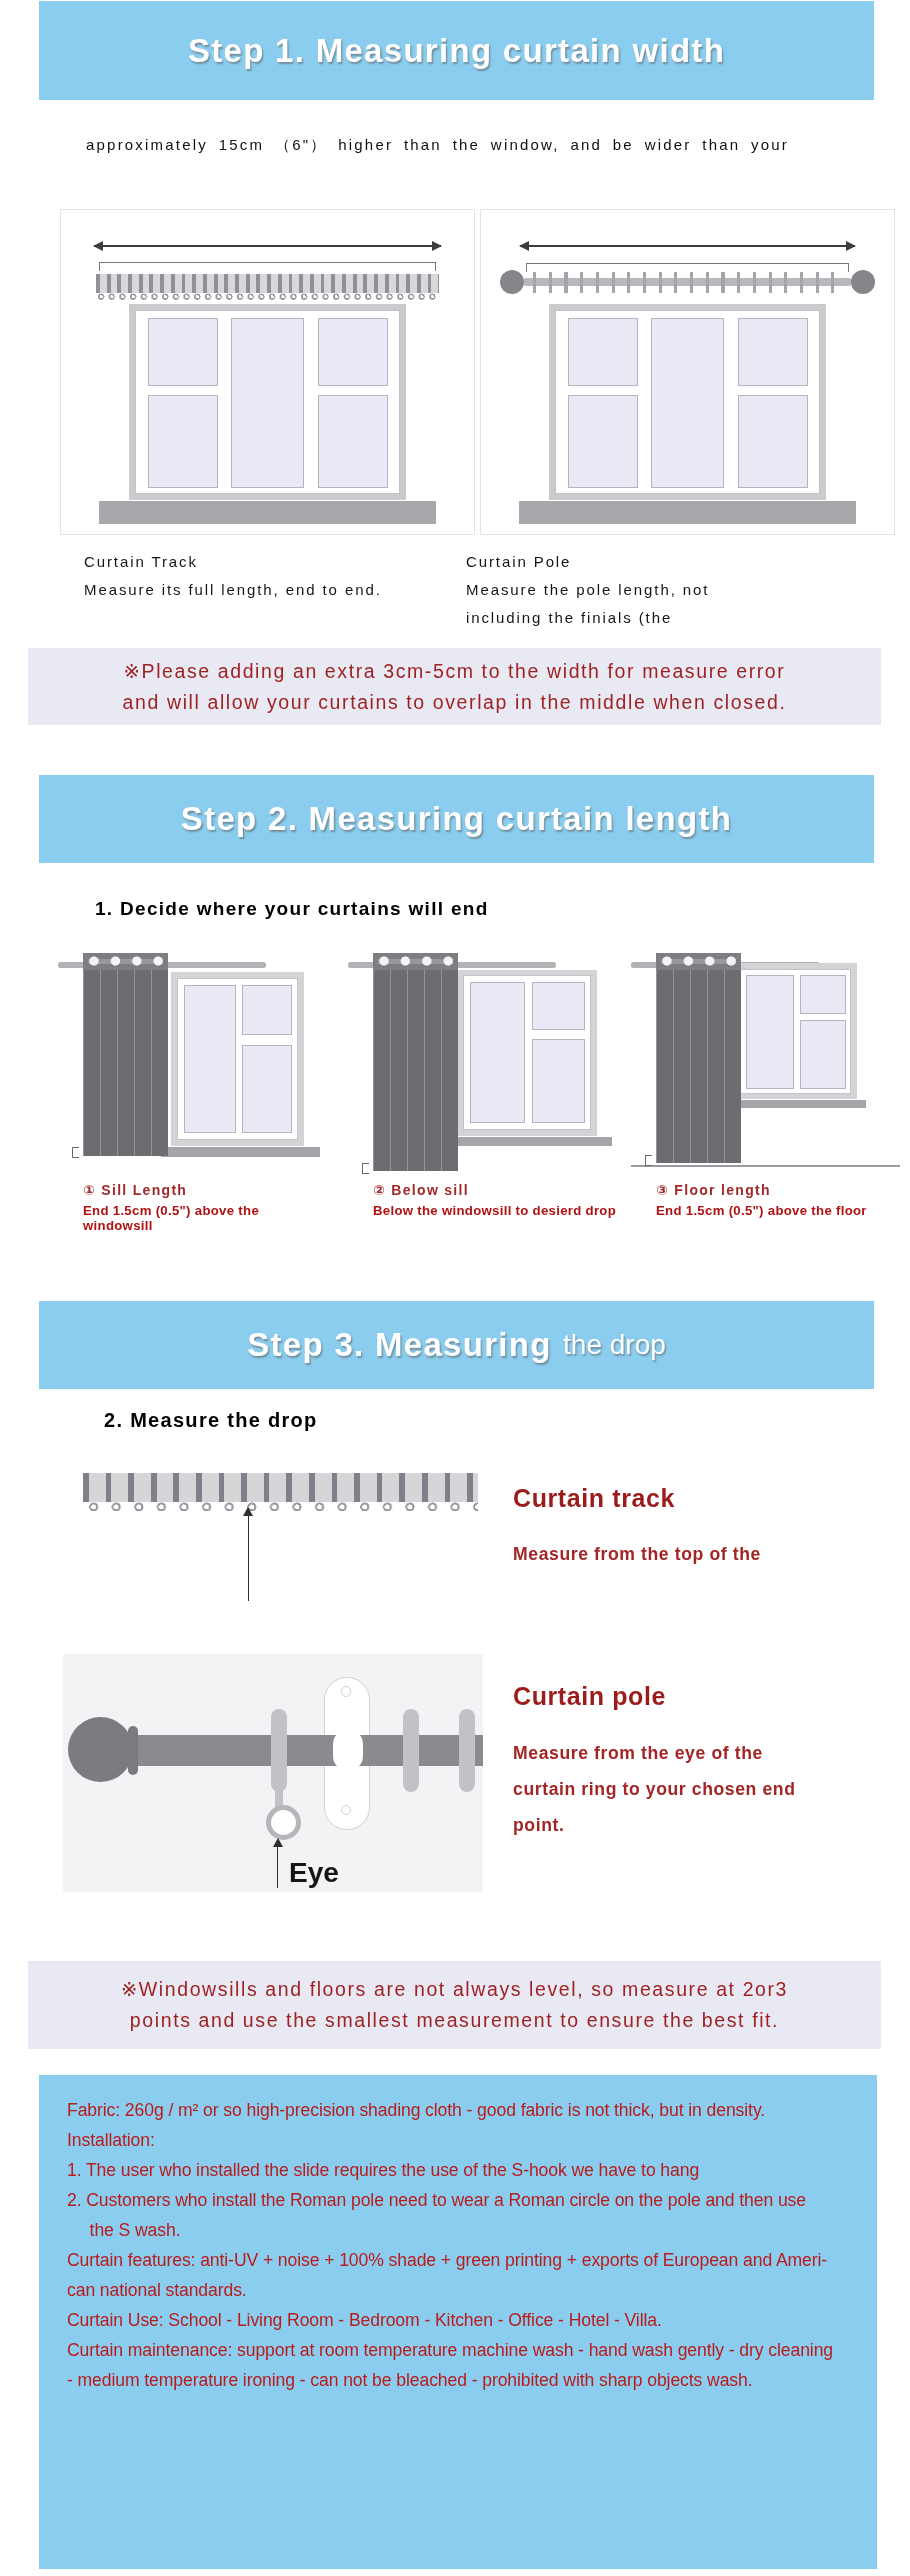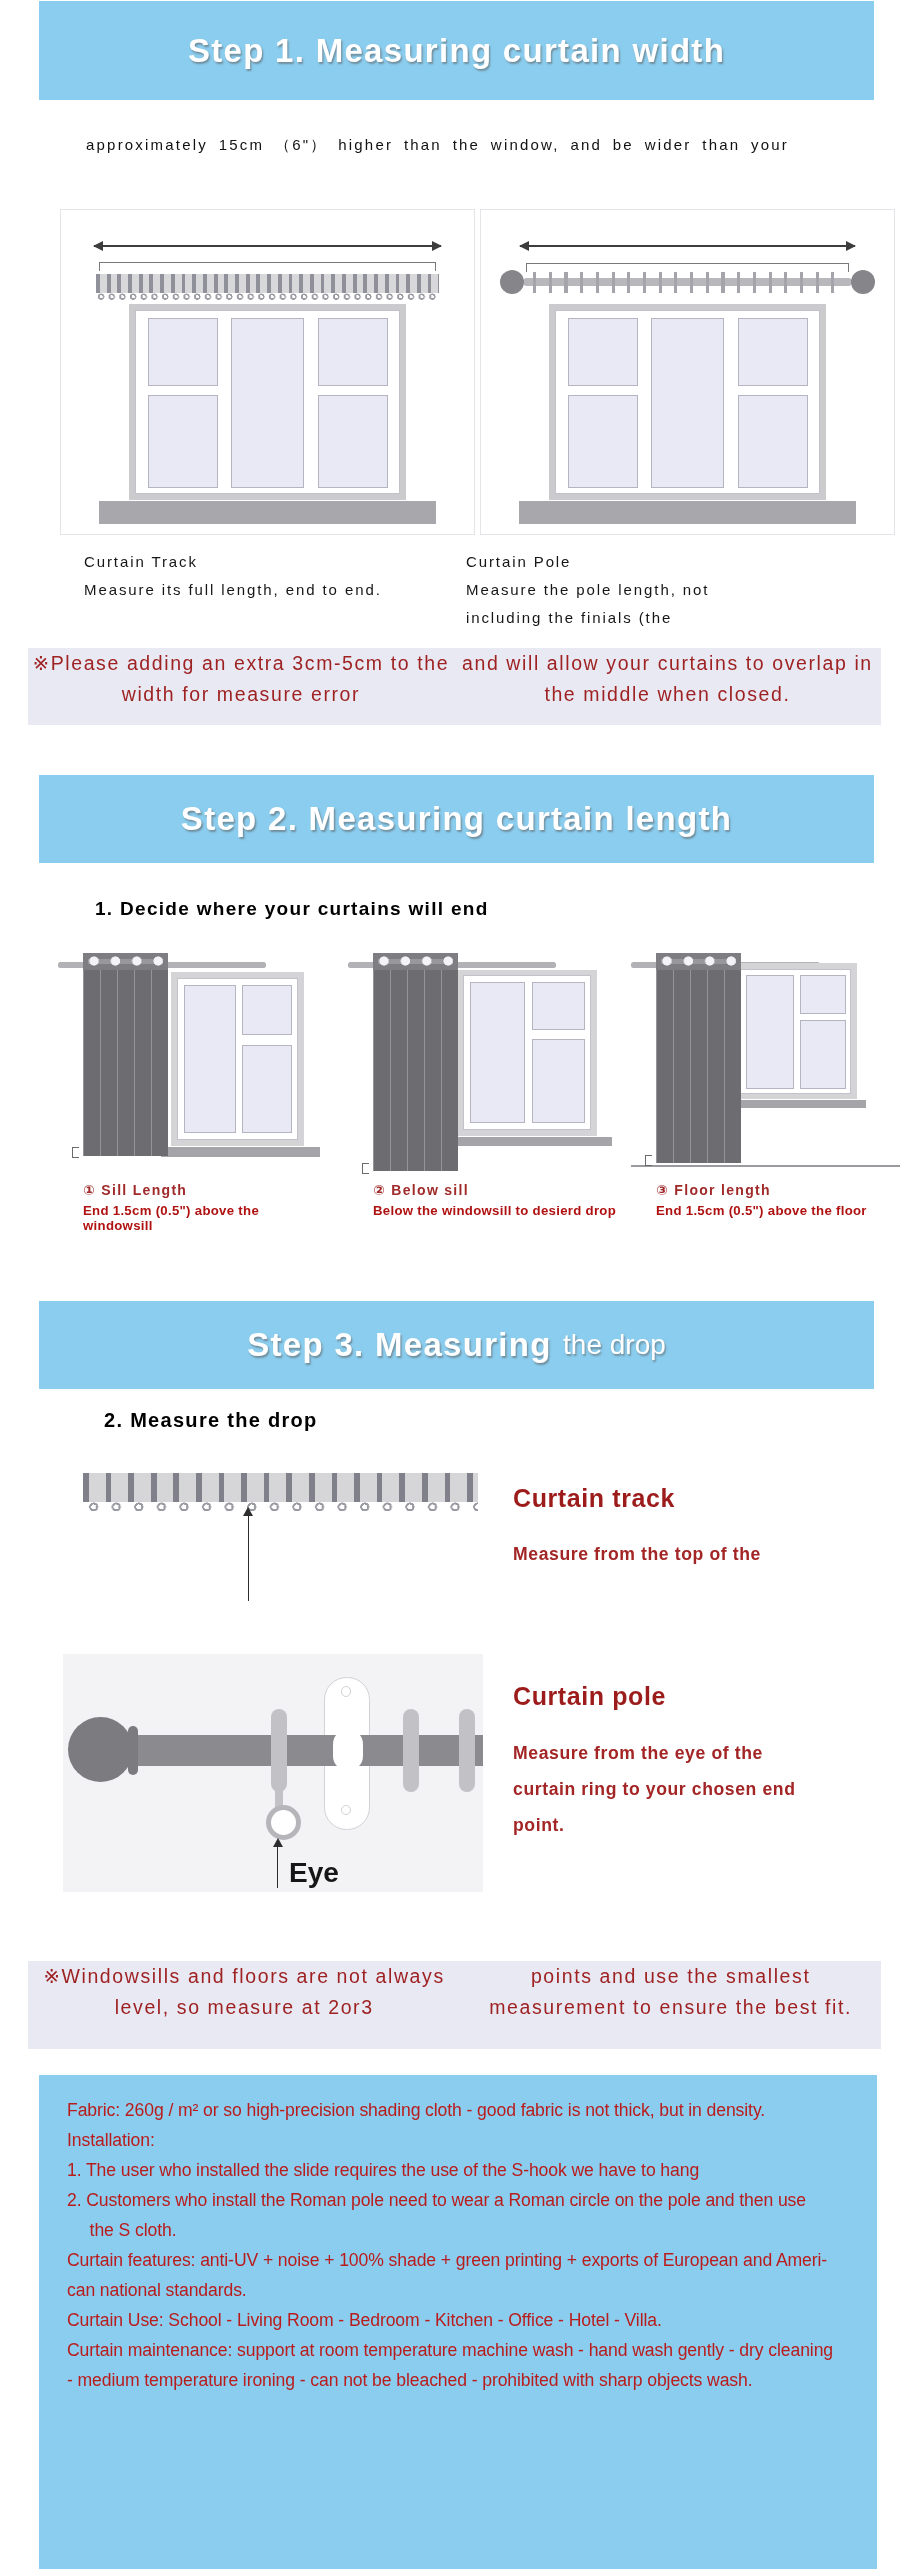--- a/index.html
+++ b/index.html
@@ -12,21 +12,21 @@
   .band-title{color:#fff;font-weight:bold;font-size:33px;letter-spacing:1.3px;
               text-shadow:1.3px 1.9px 1.9px rgba(90,90,90,.55);}
   .band-title-sub{color:#fff;font-weight:normal;font-size:28px;margin-left:11.3px;
                   text-shadow:1.3px 1.9px 1.9px rgba(90,90,90,.55);}
 
   
   .intro{position:absolute;left:86px;top:132px;font-size:15px;letter-spacing:2.2px;
          word-spacing:4.4px;line-height:25px;color:#111;}
   .caption{position:absolute;font-size:15px;letter-spacing:1.9px;line-height:28px;color:#161616;}
   .notebox{position:absolute;left:28px;width:853px;background:#E9E9F4;display:flex;
-           flex-direction:row;justify-content:center;text-align:center;color:#9E2222;
+           flex-direction:column;justify-content:center;text-align:center;color:#9E2222;
            font-size:19.5px;letter-spacing:1.6px;line-height:31px;}
   .subtitle{position:absolute;font-weight:bold;color:#000;letter-spacing:1.3px;margin-left:32px;}
 
   
   .dbox{position:absolute;top:209px;width:413px;height:324px;background:#fff;border:0.6px solid #e4e4e8;}
   .h-arrow{position:absolute;height:1.9px;background:#3d3d3d;}
   .h-arrow .ah{position:absolute;top:-4.4px;width:0;height:0;border-top:5px solid transparent;
                border-bottom:5px solid transparent;}
   .ah.l{left:-0.6px;border-right:10px solid #3d3d3d;}
   .ah.r{right:-0.6px;border-left:10px solid #3d3d3d;}
@@ -289,20 +289,20 @@
 <div class="notebox" style="top:1961px;height:88px;">
   <div>※Windowsills and floors are not always level, so measure at 2or3</div>
   <div>points and use the smallest measurement to ensure the best fit.</div>
 </div>
 
 <div class="infobox">
   <div class="info-line first">Fabric: 260g / m² or so high-precision shading cloth - good fabric is not thick, but in density.</div>
   <div class="info-line">Installation:</div>
   <div class="info-line">1. The user who installed the slide requires the use of the S-hook we have to hang</div>
   <div class="info-line">2. Customers who install the Roman pole need to wear a Roman circle on the pole and then use</div>
-  <div class="info-line indent">the S cloth.</div>
+  <div class="info-line indent">the S wash.</div>
   <div class="info-line">Curtain features: anti-UV + noise + 100% shade + green printing + exports of European and Ameri-</div>
   <div class="info-line">can national standards.</div>
   <div class="info-line">Curtain Use: School - Living Room - Bedroom - Kitchen - Office - Hotel - Villa.</div>
   <div class="info-line">Curtain maintenance: support at room temperature machine wash - hand wash gently - dry cleaning</div>
   <div class="info-line">- medium temperature ironing - can not be bleached - prohibited with sharp objects wash.</div>
 </div>
 
 
 </body></html>

